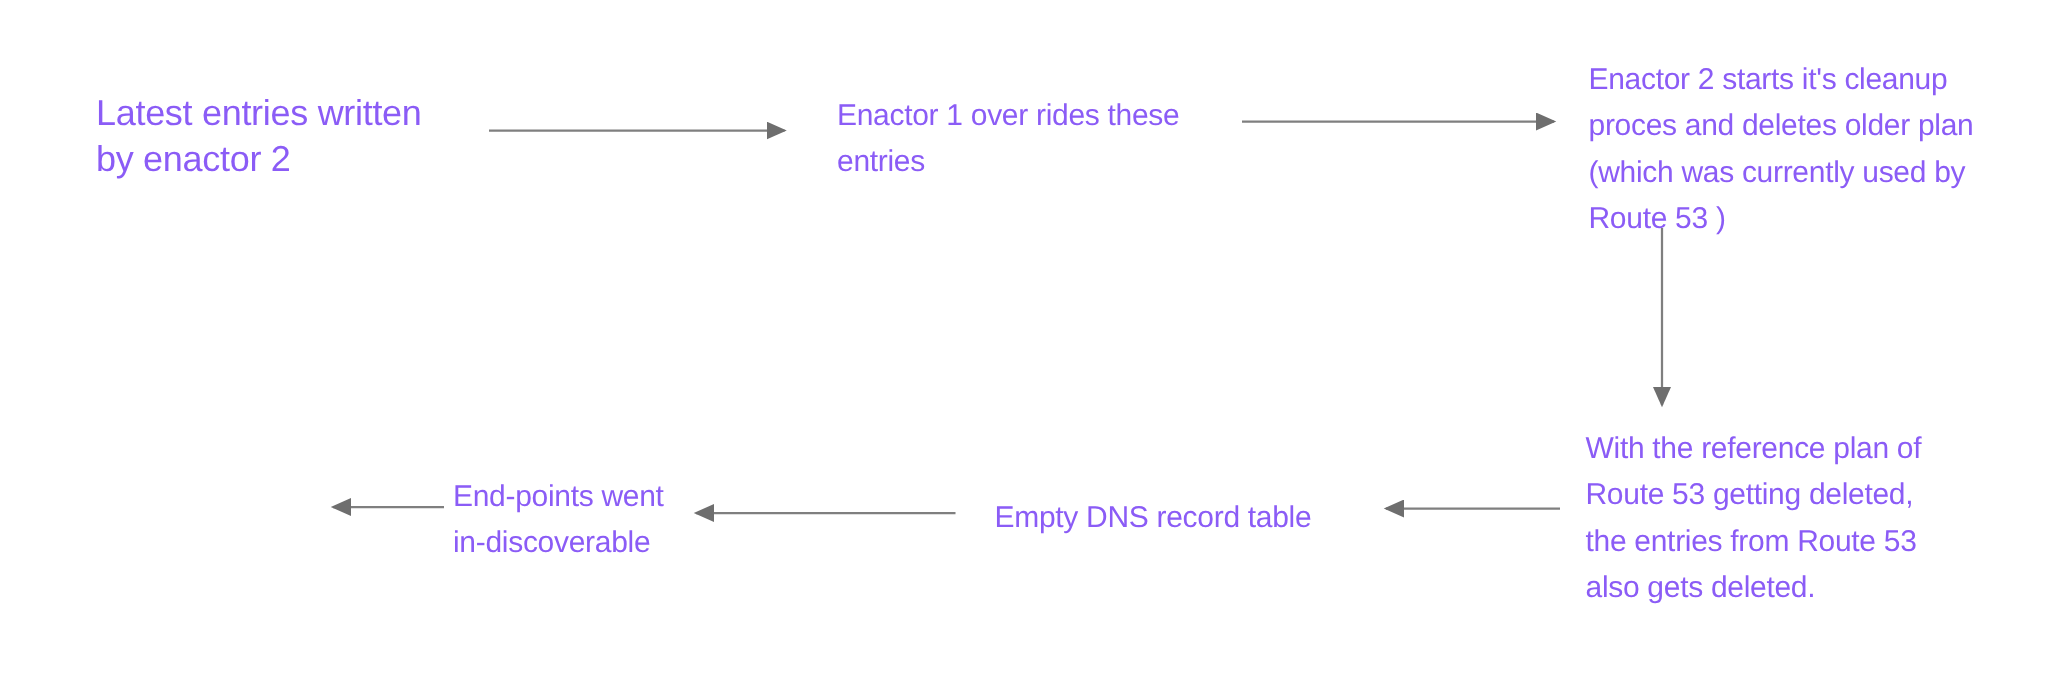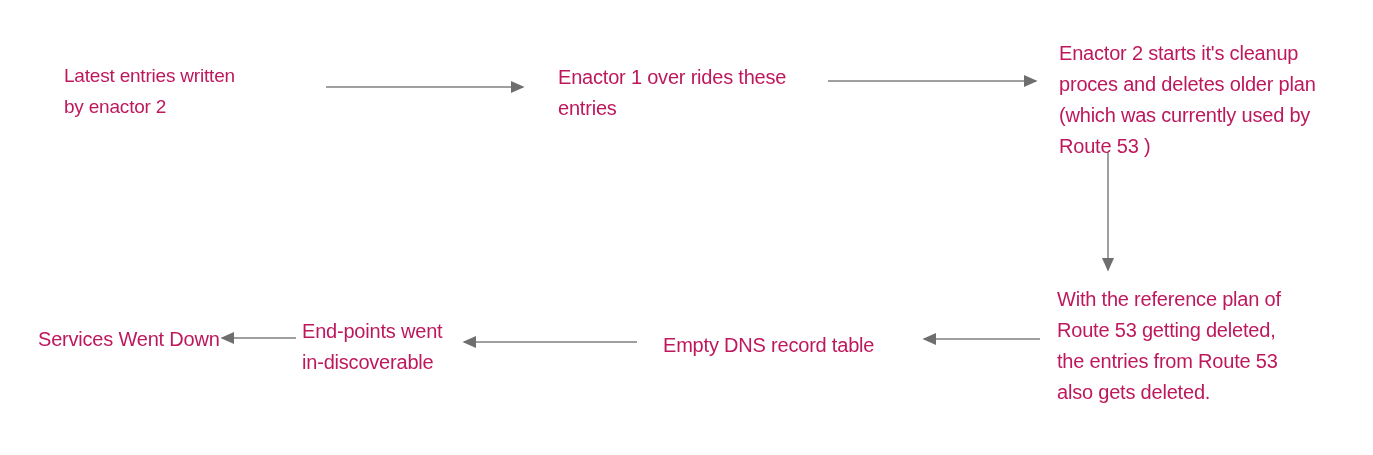--- a/index.html
+++ b/index.html
@@ -22,24 +22,24 @@
     top: 0;
     width: 1373px;
     height: 455px;
   }
   .node {
     position: absolute;
     white-space: pre-line;
     font-size: 20px;
     line-height: 31px;
     letter-spacing: -0.2px;
-    color: #be185d;
+    color: #8b5cf6;
   }
   .node-large {
-    font-size: 19px;
+    font-size: 24px;
     line-height: 31px;
   }
   .n-latest        { left: 64px;   top: 60px;  }
   .n-enactor1      { left: 558px;  top: 62px;  }
   .n-enactor2      { left: 1059px; top: 38px;  width: 300px; }
   .n-route53       { left: 1057px; top: 284px; width: 300px; }
   .n-emptydns      { left: 663px;  top: 330px; }
   .n-endpoints     { left: 302px;  top: 316px; }
   .n-services      { left: 38px;   top: 324px; }
 </style>
@@ -76,15 +76,14 @@
   <div class="node n-route53">With the reference plan of
 Route 53 getting deleted,
 the entries from Route 53
 also gets deleted.</div>
 
   <div class="node n-endpoints">End-points went
 in-discoverable</div>
 
   <div class="node n-emptydns">Empty DNS record table</div>
 
-  <div class="node n-services">Services Went Down</div>
 
 </div>
 
 </body></html>

